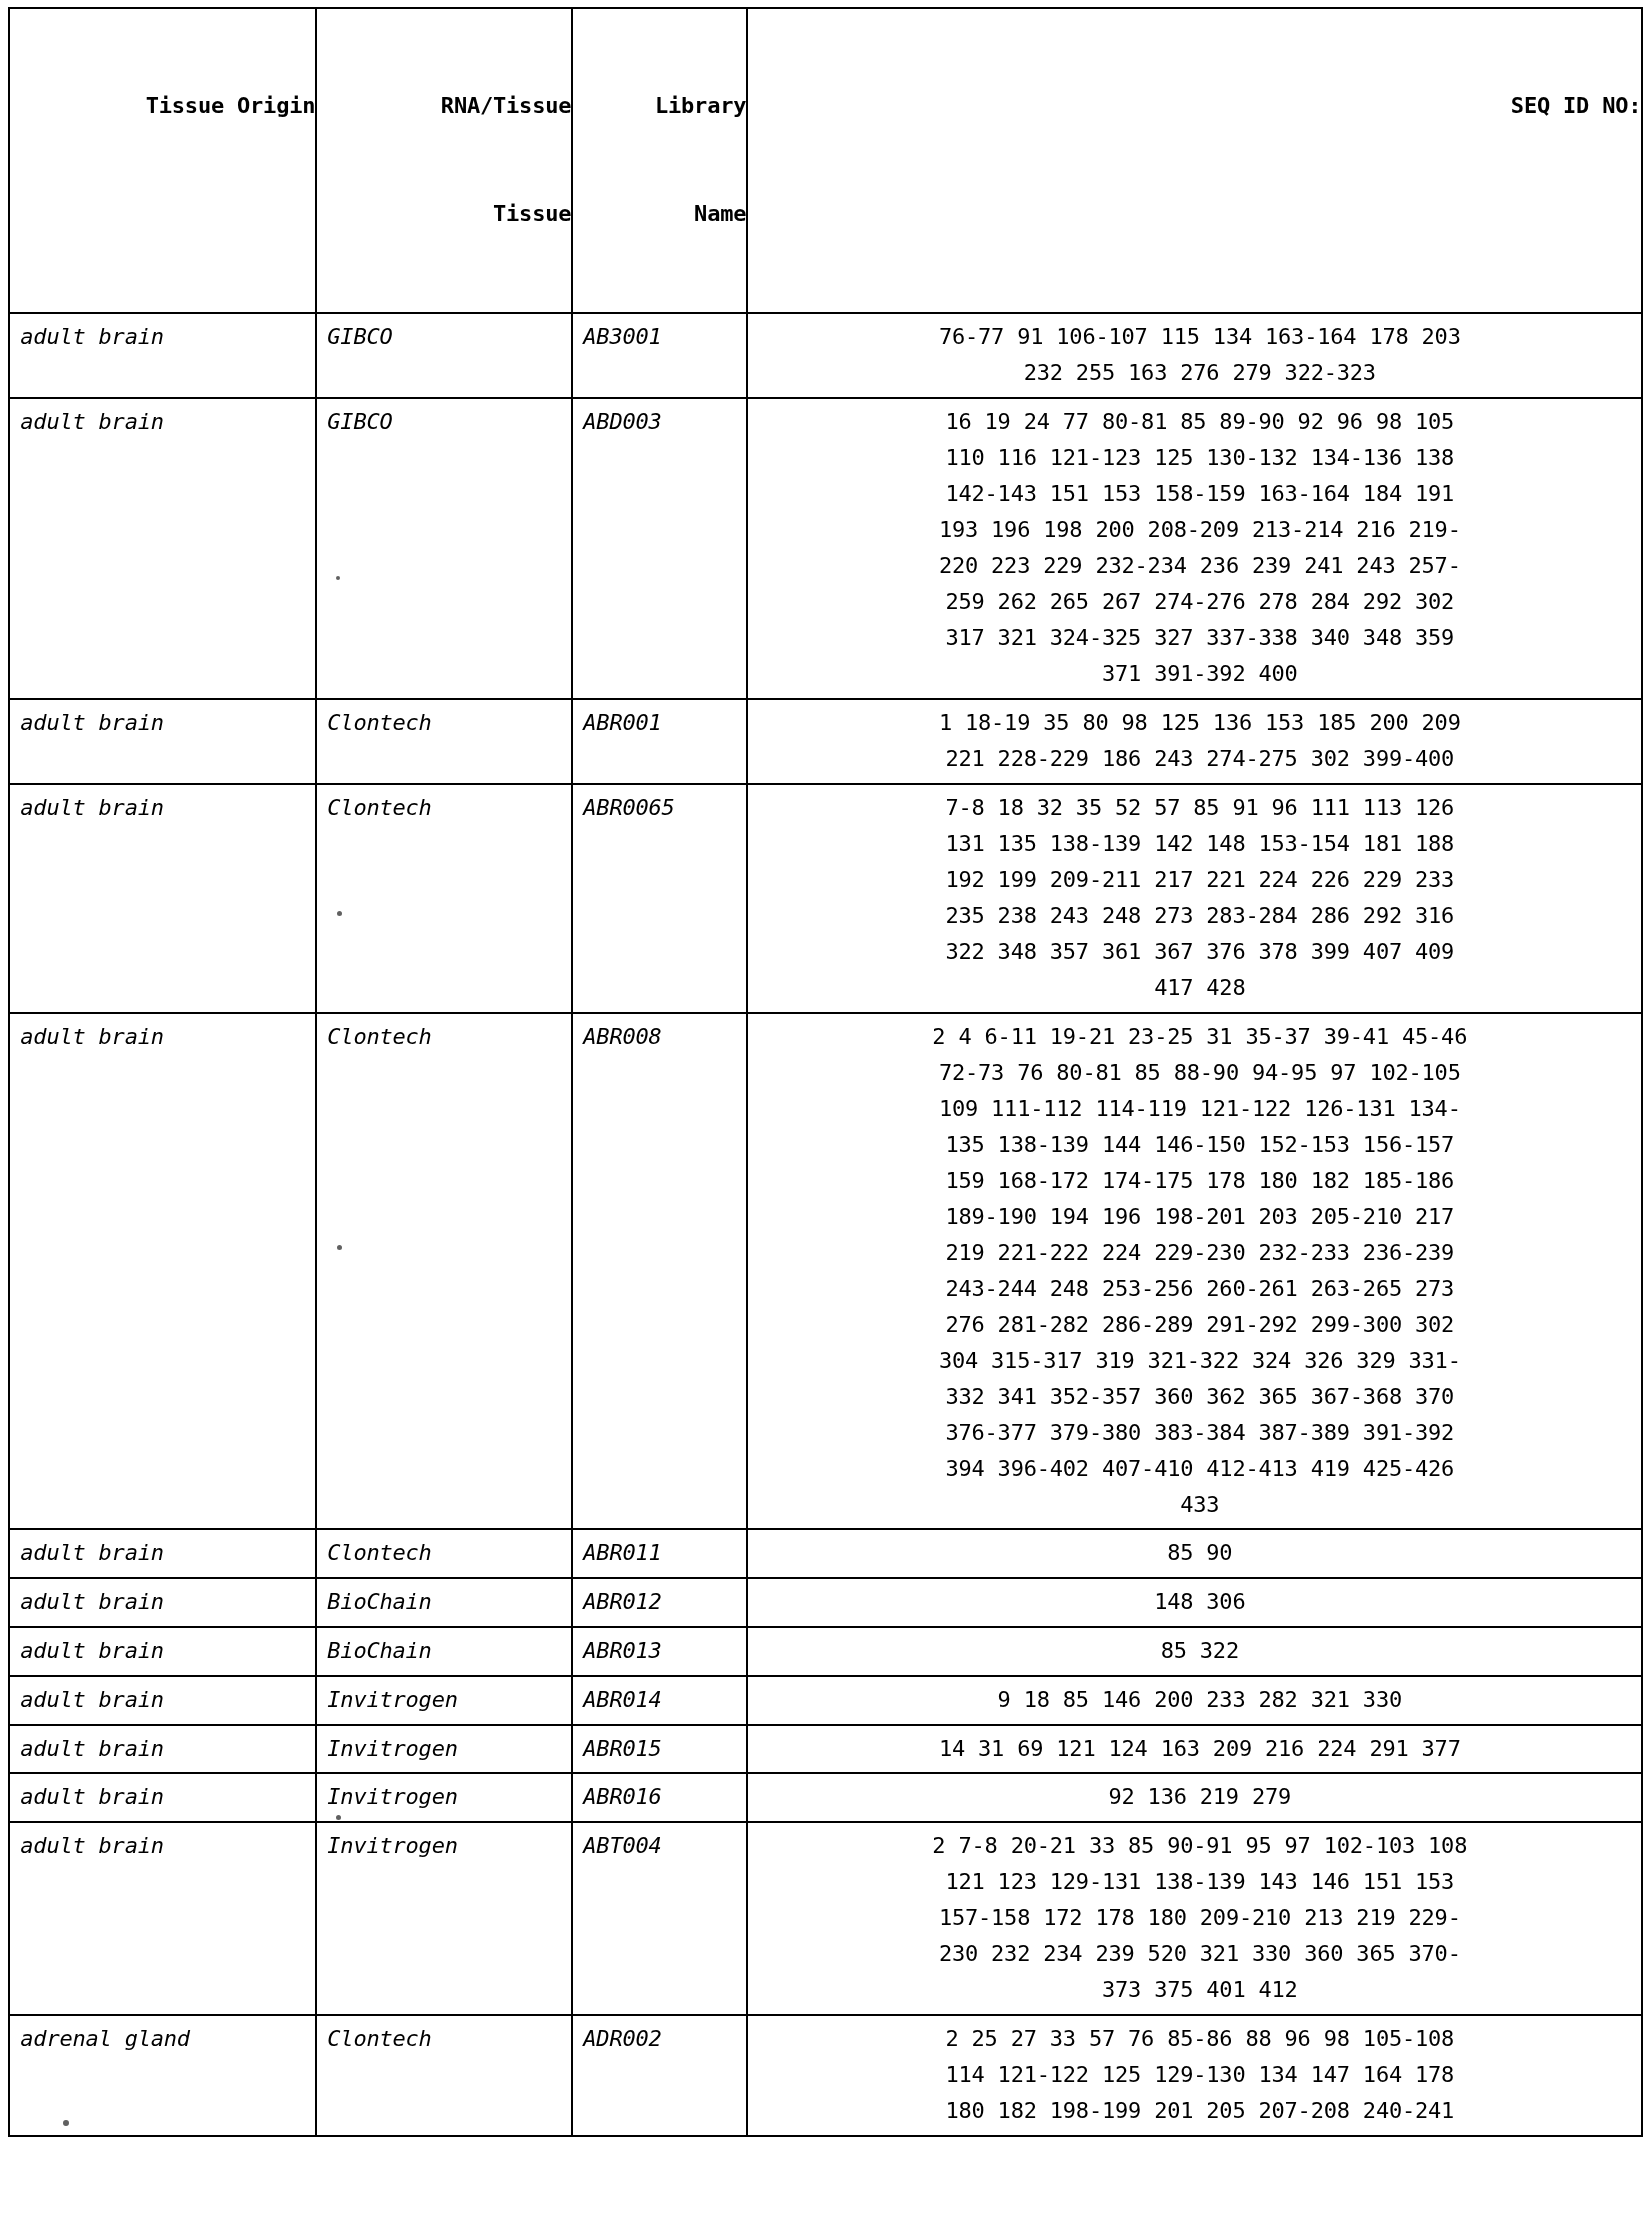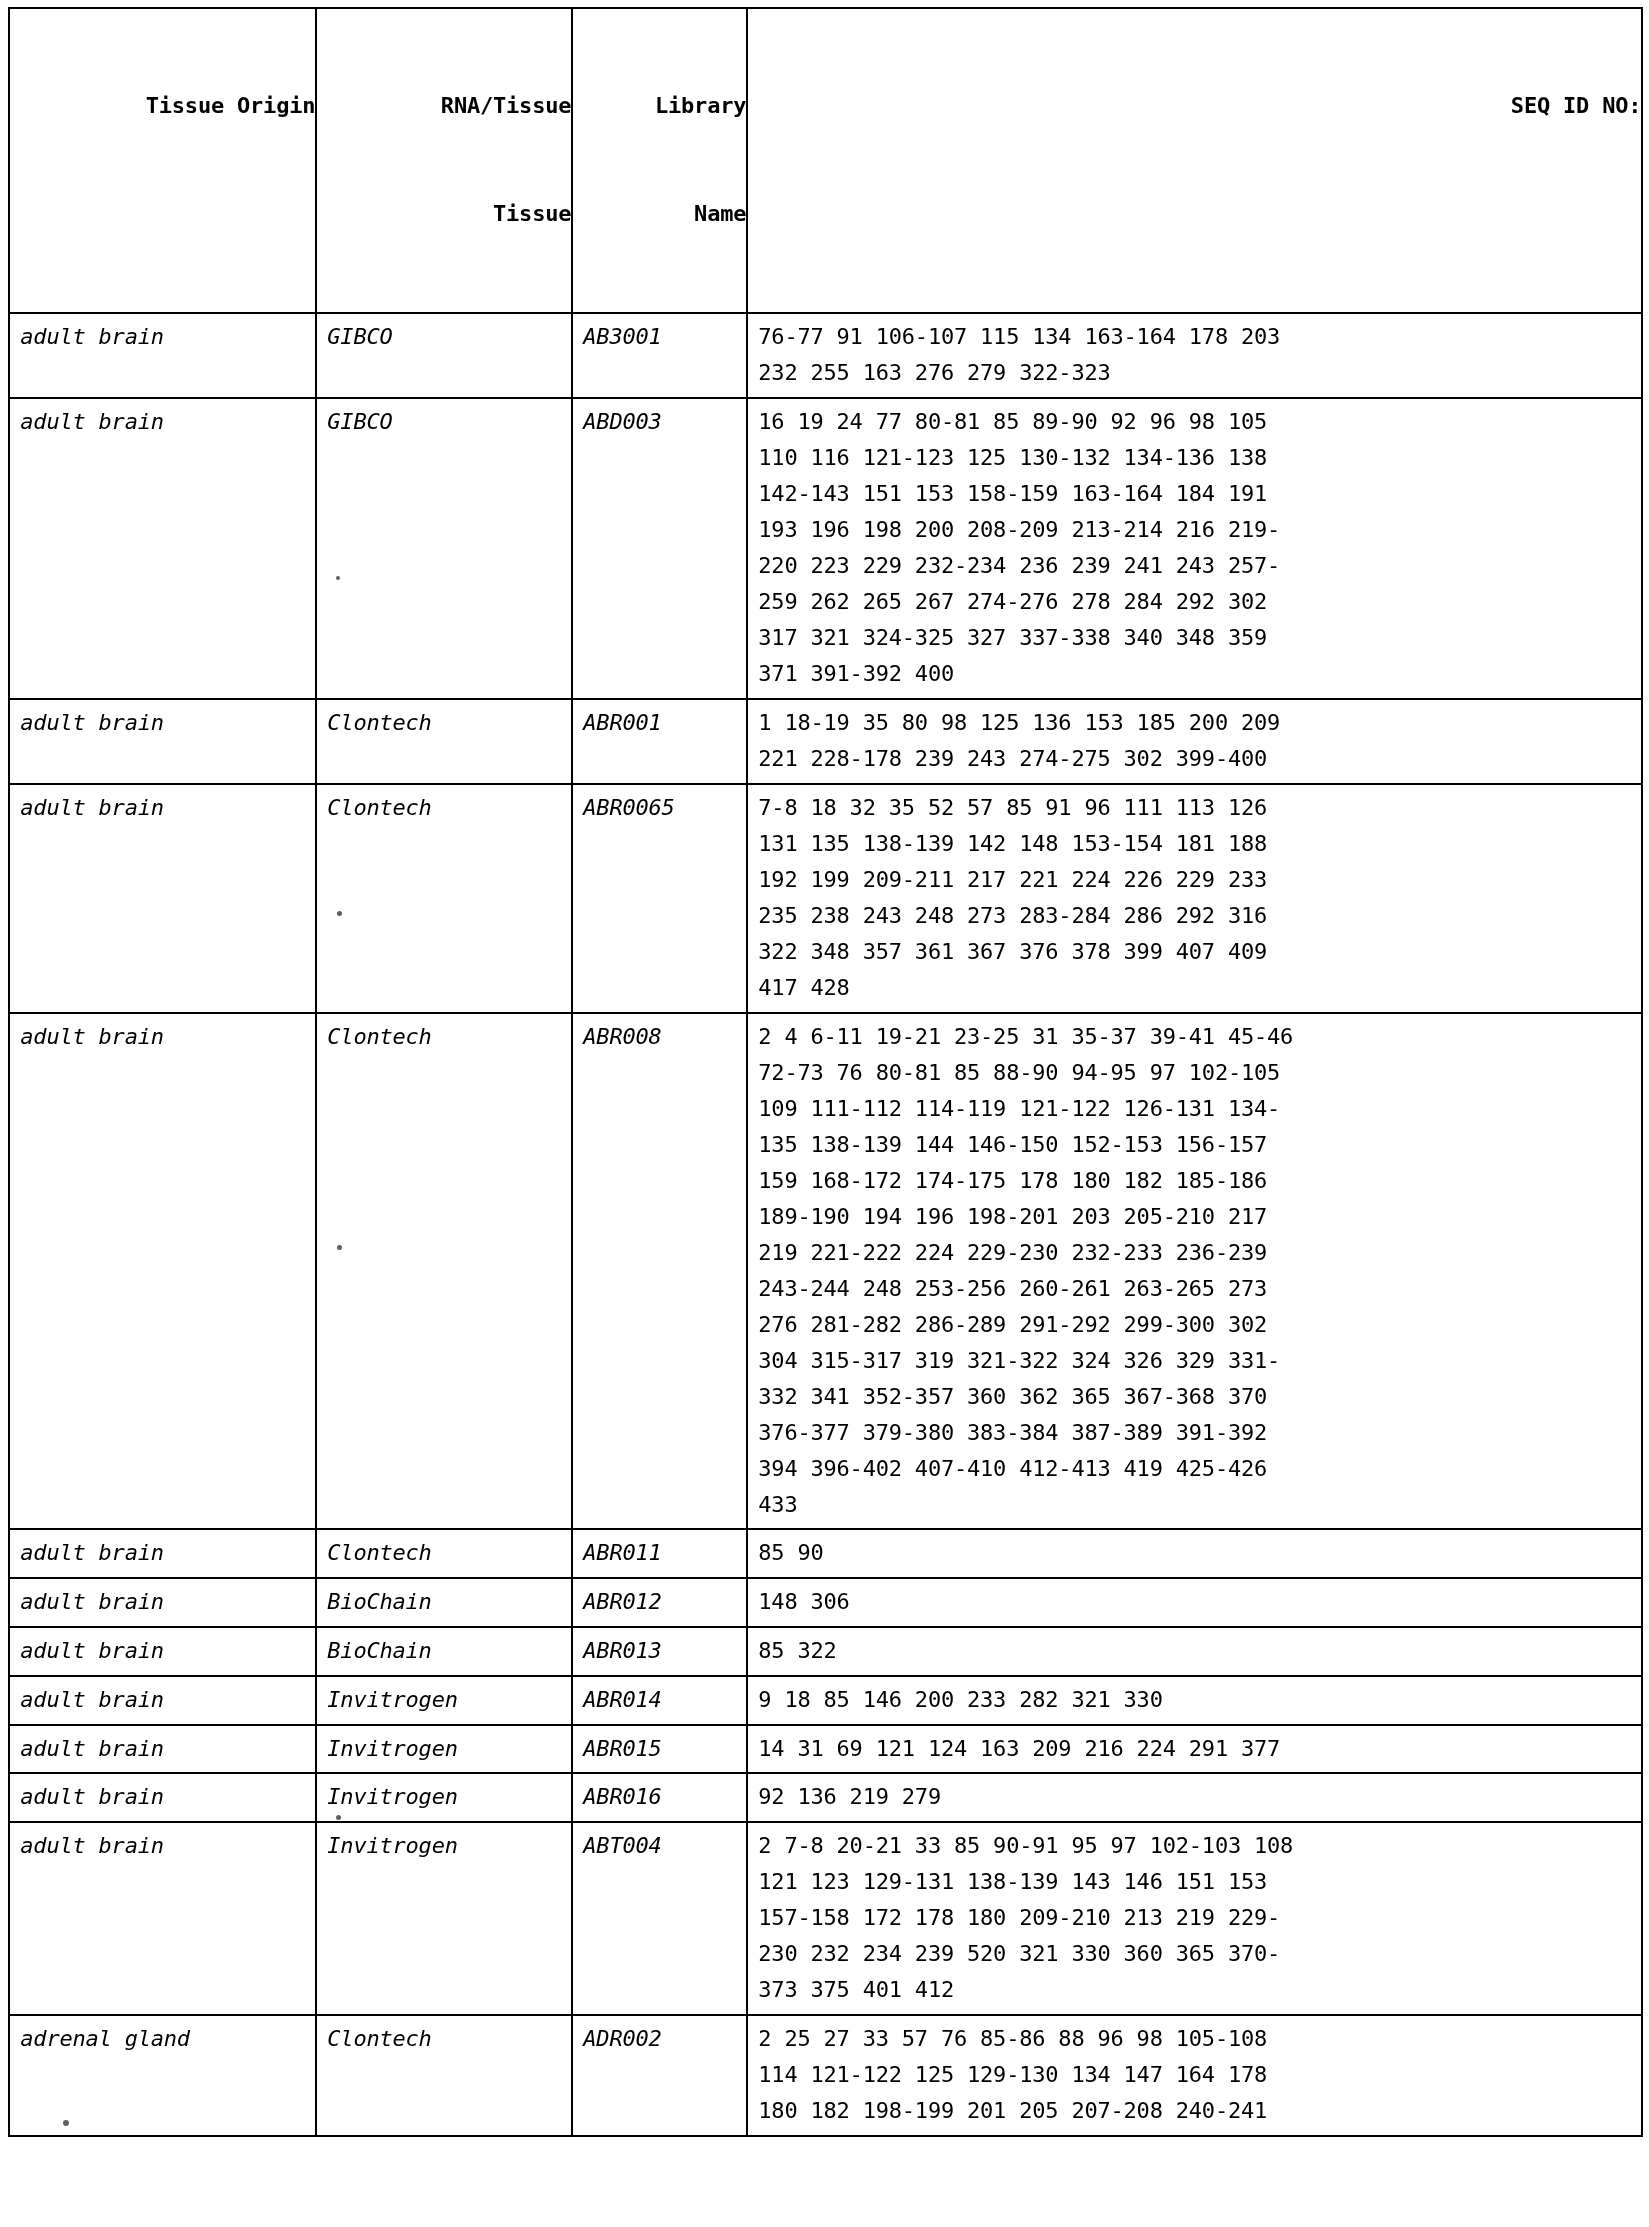--- a/index.html
+++ b/index.html
@@ -46,21 +46,21 @@
     overflow-wrap: normal;
   }
   table.seq-table thead th {
     font-weight: bold;
     text-align: right;
     padding-top: 7.5px;
     padding-bottom: 8.3px;
   }
   .hdr-line { display: block; }
   .seq-lines { display: block; }
-  .seq-line { display: block; white-space: pre; }
+  .seq-line { display: block; white-space: pre; text-align: center; }
   .row-origin, .row-source, .row-library { white-space: pre; font-style: italic; }
 
   
   .speck {
     position: absolute;
     background: #2b2b2b;
     border-radius: 50%;
     opacity: 0.75;
     pointer-events: none;
   }
@@ -105,21 +105,21 @@
         <tr>
           <td class="row-origin">adult brain</td>
           <td class="row-source">GIBCO</td>
           <td class="row-library">ABD003</td>
           <td><span class="seq-lines"><span class="seq-line">16 19 24 77 80-81 85 89-90 92 96 98 105</span><span class="seq-line">110 116 121-123 125 130-132 134-136 138</span><span class="seq-line">142-143 151 153 158-159 163-164 184 191</span><span class="seq-line">193 196 198 200 208-209 213-214 216 219-</span><span class="seq-line">220 223 229 232-234 236 239 241 243 257-</span><span class="seq-line">259 262 265 267 274-276 278 284 292 302</span><span class="seq-line">317 321 324-325 327 337-338 340 348 359</span><span class="seq-line">371 391-392 400</span></span></td>
         </tr>
         <tr>
           <td class="row-origin">adult brain</td>
           <td class="row-source">Clontech</td>
           <td class="row-library">ABR001</td>
-          <td><span class="seq-lines"><span class="seq-line">1 18-19 35 80 98 125 136 153 185 200 209</span><span class="seq-line">221 228-178 239 243 274-275 302 399-400</span></span></td>
+          <td><span class="seq-lines"><span class="seq-line">1 18-19 35 80 98 125 136 153 185 200 209</span><span class="seq-line">221 228-229 186 243 274-275 302 399-400</span></span></td>
         </tr>
         <tr>
           <td class="row-origin">adult brain</td>
           <td class="row-source">Clontech</td>
           <td class="row-library">ABR0065</td>
           <td><span class="seq-lines"><span class="seq-line">7-8 18 32 35 52 57 85 91 96 111 113 126</span><span class="seq-line">131 135 138-139 142 148 153-154 181 188</span><span class="seq-line">192 199 209-211 217 221 224 226 229 233</span><span class="seq-line">235 238 243 248 273 283-284 286 292 316</span><span class="seq-line">322 348 357 361 367 376 378 399 407 409</span><span class="seq-line">417 428</span></span></td>
         </tr>
         <tr>
           <td class="row-origin">adult brain</td>
           <td class="row-source">Clontech</td>

